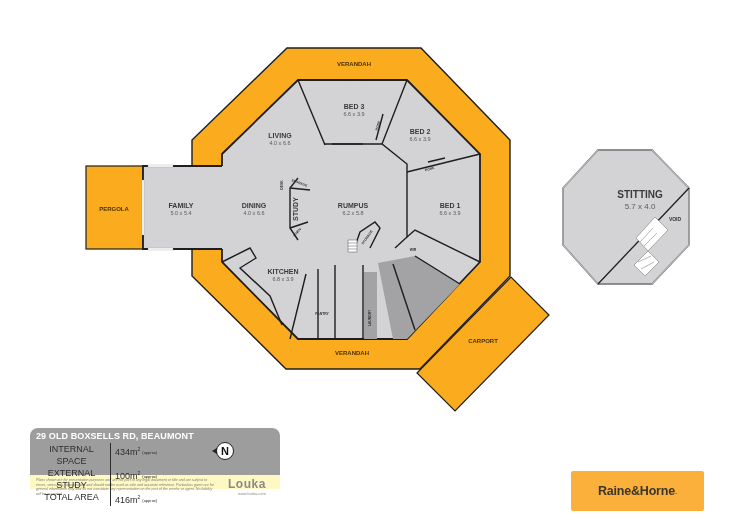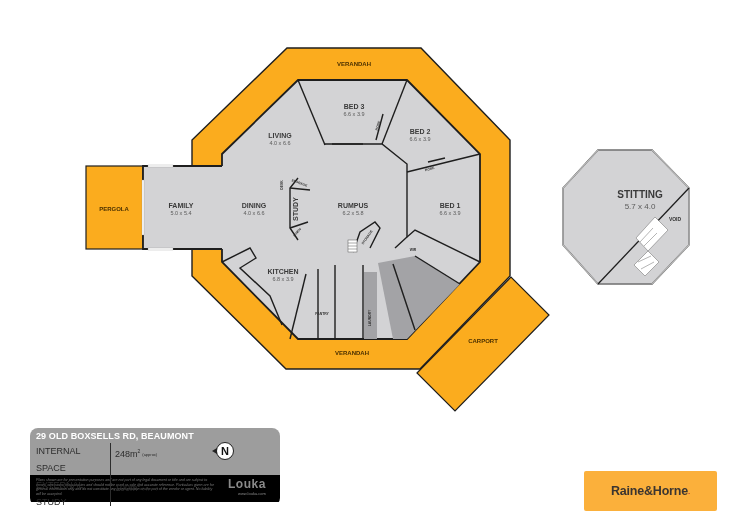--- a/index.html
+++ b/index.html
@@ -6,33 +6,33 @@
   body{width:750px;height:530px;position:relative;overflow:hidden;font-family:"Liberation Sans",sans-serif;}
   #plan{position:absolute;left:0;top:0;width:750px;height:530px;}
   .lbl{font-family:"Liberation Sans",sans-serif;font-weight:bold;fill:#3a3a3a;font-size:7px;}
   .dim{font-family:"Liberation Sans",sans-serif;fill:#5a5a5a;font-size:5.5px;}
   .ext{font-family:"Liberation Sans",sans-serif;font-weight:bold;fill:#4a3000;font-size:6px;}
   .tiny{font-family:"Liberation Sans",sans-serif;fill:#333;font-size:3.4px;font-weight:bold;}
   .info{position:absolute;left:30px;top:428px;width:250px;height:78px;border-radius:8px;overflow:hidden;}
   .info-top{background:#9d9d9d;height:47px;padding:3px 6px 0 6px;box-sizing:border-box;position:relative;}
   .addr{color:#ffffff;font-weight:bold;font-size:9px;letter-spacing:0.1px;}
   .rows{margin-top:2px;}
-  .row{display:flex;font-size:9px;line-height:17px;color:#2d2d2d;}
+  .row{display:flex;font-size:9px;line-height:12px;color:#2d2d2d;text-align:center;}
   .row .k{width:71px;border-right:1px solid #2d2d2d;padding-right:3px;}
   .row .v{padding-left:4px;}
   .row .v sup{font-size:5px;}
   .row .ap{font-size:4px;margin-left:2px;vertical-align:middle;}
   .compass{position:absolute;left:186px;top:14px;width:16px;height:16px;border-radius:50%;background:#fff;border:1px solid #222;font-weight:bold;font-size:11px;line-height:16px;text-align:center;color:#111;}
   .compass:before{content:"";position:absolute;left:-5px;top:5px;border-right:5px solid #222;border-top:3px solid transparent;border-bottom:3px solid transparent;}
-  .info-bot{background:#000000;height:27px;display:flex;padding:3px 6px;box-sizing:border-box;}
+  .info-bot{background:#fef9c3;height:14px;display:flex;padding:3px 6px;box-sizing:border-box;}
   .disc{font-size:3.6px;line-height:4.6px;color:#7a7a7a;font-style:italic;width:180px;}
   .louka{margin-left:12px;text-align:right;}
   .louka .n{font-size:12px;font-weight:bold;color:#8a8a8a;letter-spacing:0.5px;line-height:13px;}
   .louka .w{font-size:4px;color:#8a8a8a;}
-  .brand{position:absolute;left:584px;top:471px;width:133px;height:40px;background:#fbb03b;border-radius:2px;display:flex;align-items:center;justify-content:center;}
+  .brand{position:absolute;left:571px;top:471px;width:133px;height:40px;background:#fbb03b;border-radius:2px;display:flex;align-items:center;justify-content:center;}
   .brand span{font-size:12.5px;font-weight:bold;color:#3b3530;letter-spacing:-0.2px;}
   .brand .dot{color:#c0392b;font-size:8px;}
 </style>
 </head>
 <body>
 
 <svg id="plan" viewBox="0 0 750 530">
 
   <polygon points="287,48 421,48 510,140 510,276 420,369 286,369 192,276 192,140" fill="#fbac1e" stroke="#1e1e1e" stroke-width="1.4"></polygon>
 
@@ -136,21 +136,21 @@
   <text class="tiny" x="283" y="185" text-anchor="middle" transform="rotate(-90 283 185)">DESK</text>
   <text class="tiny" x="675" y="221" text-anchor="middle" style="font-size:5px">VOID</text>
 </svg>
 
 <div class="info">
   <div class="info-top">
     <div class="addr">29 OLD BOXSELLS RD, BEAUMONT</div>
     <div class="rows">
       <div class="row">
         <span class="k">INTERNAL SPACE</span>
-        <span class="v"><span>248m</span><sup>2</sup><span class="ap">(approx)</span></span>
+        <span class="v"><span>434m</span><sup>2</sup><span class="ap">(approx)</span></span>
       </div>
       <div class="row">
         <span class="k">EXTERNAL STUDY</span>
         <span class="v"><span>100m</span><sup>2</sup><span class="ap">(approx)</span></span>
       </div>
       <div class="row">
         <span class="k">TOTAL AREA</span>
         <span class="v"><span>416m</span><sup>2</sup><span class="ap">(approx)</span></span>
       </div>
     </div>

